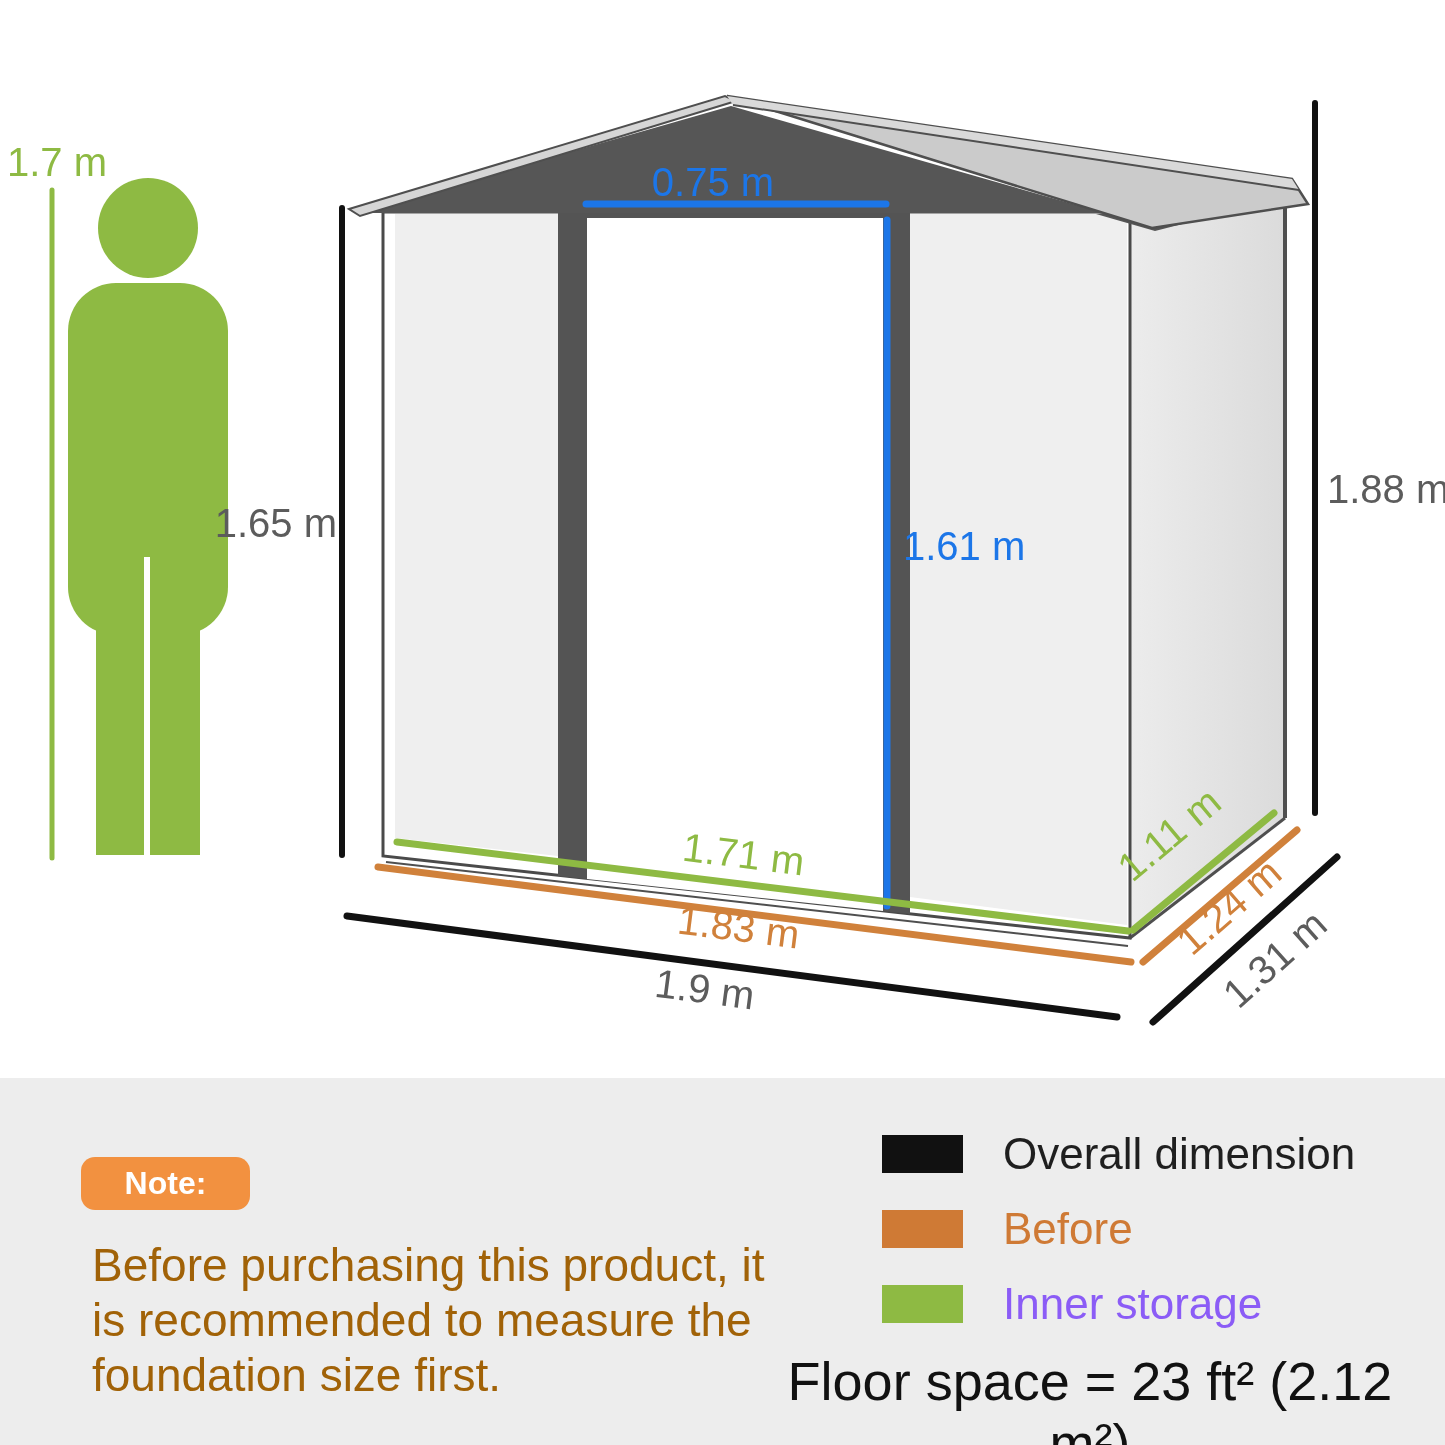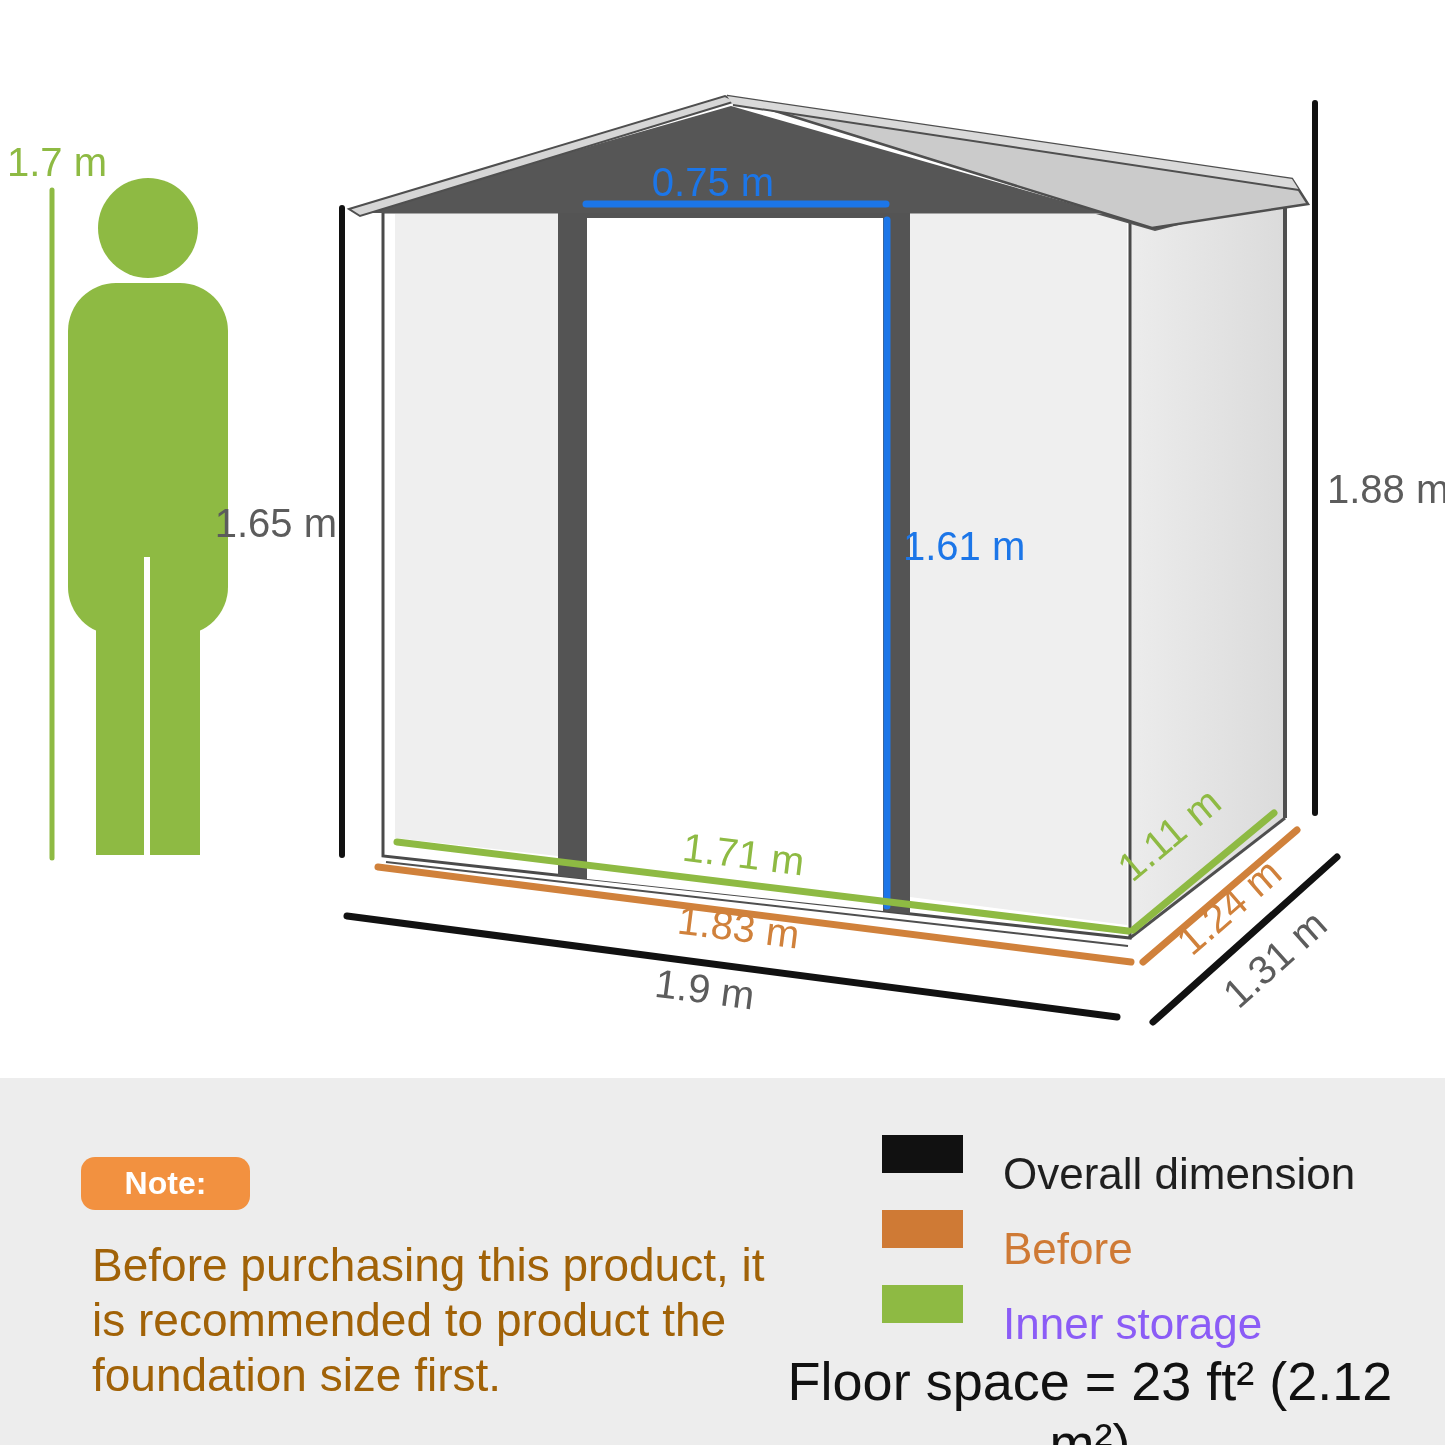--- a/index.html
+++ b/index.html
@@ -12,21 +12,21 @@
   .orange{fill:#d0813b;}
   .blue{fill:#1c76e8;}
   
   #band{position:absolute;left:0;top:1078px;width:1445px;height:367px;background:#ededed;}
   #note-badge{position:absolute;left:81px;top:79px;width:169px;height:53px;
               background:#f29140;border-radius:14px;color:#ffffff;font-weight:bold;
               font-size:32px;line-height:53px;text-align:center;}
   #note-text{position:absolute;left:92px;top:160px;width:700px;font-size:46px;
              line-height:55px;color:#a16207;}
   .swatch{position:absolute;left:882px;width:81px;height:38px;}
-  .legend-label{position:absolute;left:1003px;font-size:44px;line-height:44px;margin-top:20px;}
+  .legend-label{position:absolute;left:1003px;font-size:44px;line-height:44px;}
   #swatch-overall{top:57px;background:#111111;}
   #swatch-floor{top:132px;background:#cf7a35;}
   #swatch-inner{top:207px;background:#8eba43;}
   #legend-overall{top:54px;color:#1f1f1f;}
   #legend-floor{top:129px;color:#cf7a35;}
   #legend-inner{top:204px;color:#8b5cf6;}
   #floor-space{position:absolute;left:740px;top:272px;width:700px;text-align:center;
                font-size:54px;color:#111111;}
 </style>
 </head>
@@ -100,21 +100,21 @@
     <text class="dimlabel gray" text-anchor="middle" transform="translate(1284,969) rotate(-42)">1.31 m</text>
 
     <line x1="1315" y1="103" x2="1315" y2="813" stroke="#111111" stroke-width="6" stroke-linecap="round"></line>
     <text class="dimlabel gray" x="1327" y="503" text-anchor="start">1.88 m</text>
   </svg>
 
   <div id="band">
     <div id="note-badge">Note:</div>
     <div id="note-text">
       <div>Before purchasing this product, it</div>
-      <div>is recommended to product the</div>
+      <div>is recommended to measure the</div>
       <div>foundation size first.</div>
     </div>
 
     <div class="swatch" id="swatch-overall"></div>
     <div class="legend-label" id="legend-overall">Overall dimension</div>
 
     <div class="swatch" id="swatch-floor"></div>
     <div class="legend-label" id="legend-floor">Before</div>
 
     <div class="swatch" id="swatch-inner"></div>

